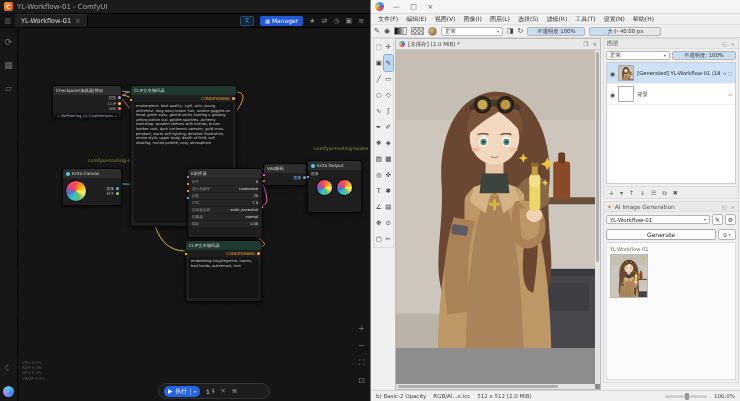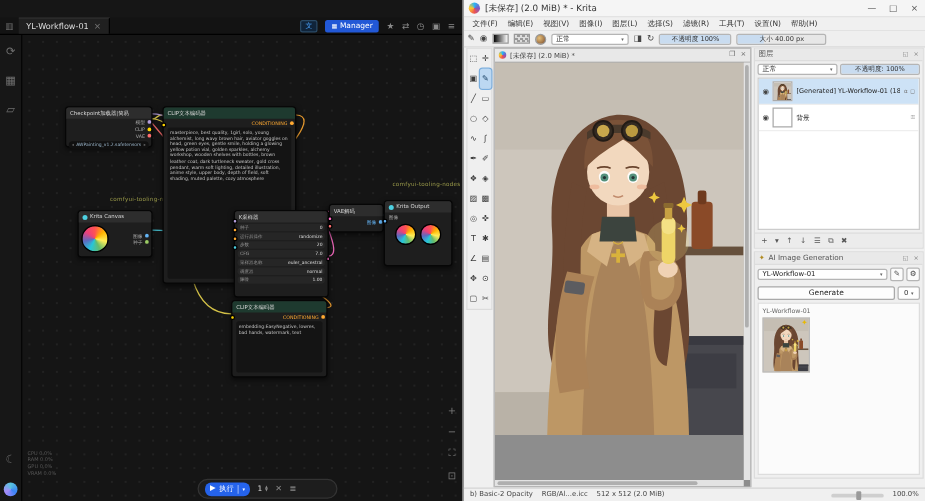--- a/index.html
+++ b/index.html
@@ -209,20 +209,24 @@
       <path d="M152,108 l2,4.5 4.5,2 -4.5,2 -2,4.5 -2,-4.5 -4.5,-2 4.5,-2 Z" fill="#edc83f"></path>
       <path d="M128,104 l1.4,3.2 3.2,1.4 -3.2,1.4 -1.4,3.2 -1.4,-3.2 -3.2,-1.4 3.2,-1.4 Z" fill="#edc83f"></path>
       <path d="M150,130 l1,2.4 2.4,1 -2.4,1 -1,2.4 -1,-2.4 -2.4,-1 2.4,-1 Z" fill="#edc83f"></path>
       <path d="M58,168 C48,200 46,236 52,266 L76,262 C70,228 72,196 80,172 Z" fill="#ab8257"></path>
       <rect x="56" y="176" width="16" height="10" rx="2" fill="#5c5c60" transform="rotate(8 64 181)"></rect>
     </g>
   </defs>
 </svg>
 
 <div class="win" id="comfy">
+  <div class="c-titlebar">
+    <div class="c-logo">C</div>
+    <div class="c-title">YL-Workflow-01 - ComfyUI</div>
+  </div>
 
   <div class="c-tabbar">
     <div class="c-stoggle">▥</div>
     <div class="c-tab">
       <span>YL-Workflow-01</span>
       <span class="close">×</span>
     </div>
     <div class="c-tools">
       <div class="c-translate">文</div>
       <div class="c-manager">
@@ -444,21 +448,20 @@
   <span>+</span>
       <span>−</span>
       <span>⛶</span>
       <span>⊡</span>
     </div>
 </div>
 
 <div class="win" id="krita">
   <div class="k-titlebar">
     <div class="k-logo"></div>
-    <div class="k-title">[未保存] (2.0 MiB) * - Krita</div>
     <div class="k-wc">
 
     <span class="wcb">—</span>
         <span class="wcb">□</span>
         <span class="wcb">×</span>
       </div>
   </div>
 
   <div class="k-menubar">
 

